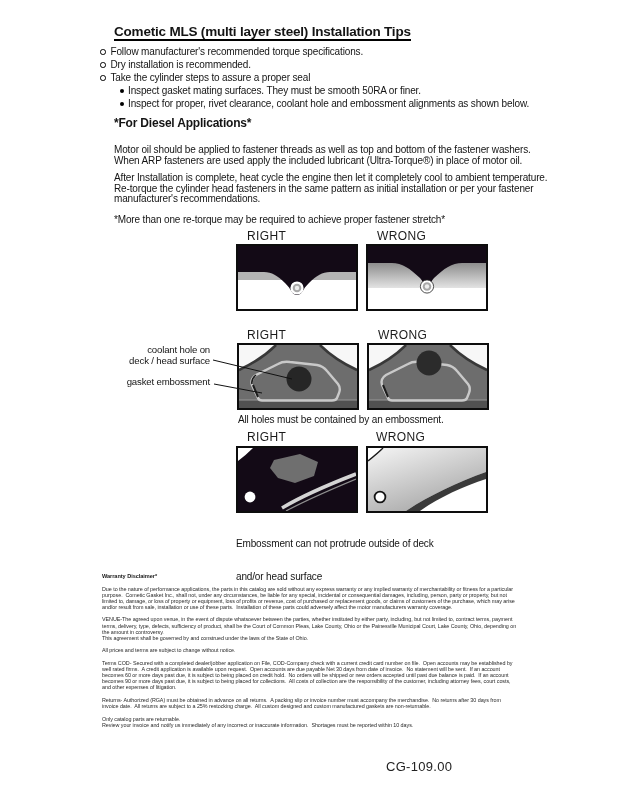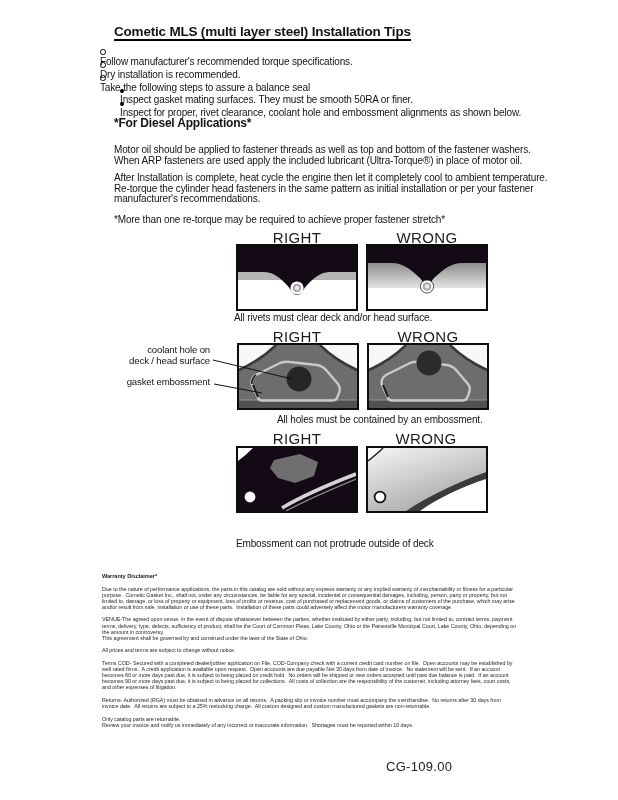--- a/index.html
+++ b/index.html
@@ -3,29 +3,29 @@
 <meta charset="utf-8">
 <style>
   html,body{margin:0;padding:0;background:#fff;}
   .page{position:relative;width:618px;height:800px;background:#ffffff;overflow:hidden;
         font-family:"Liberation Sans", sans-serif;color:#141414;}
   .abs{position:absolute;}
   
   .title{left:114px;top:24px;font-size:13.5px;font-weight:bold;letter-spacing:-0.2px;
          border-bottom:2px solid #000;padding-bottom:0;white-space:nowrap;}
   .tips{left:100px;top:45px;width:450px;font-size:10px;letter-spacing:-0.15px;}
-  .bullet{display:flex;align-items:flex-start;height:13px;line-height:13px;flex-direction:column;}
+  .bullet{display:flex;align-items:flex-start;height:13px;line-height:13px;}
   .bullet .mk{flex:none;width:3.5px;height:3.5px;border:1px solid #000;border-radius:50%;margin:4px 5px 0 0;}
   .sub{margin-left:20px;}
   .sub .mk2{flex:none;width:4px;height:4px;background:#000;border-radius:50%;margin:4.5px 4px 0 0;}
   .dieselh{left:114px;top:116px;font-size:12px;font-weight:bold;letter-spacing:-0.2px;}
   .para{left:114px;width:438px;font-size:10px;line-height:10.6px;letter-spacing:-0.15px;white-space:pre-wrap;margin-top:8px;}
   .p1{top:137px;} .p2{top:165px;} .note{top:207px;}
   
-  .dlabel{width:100px;text-align:center;font-size:15px;letter-spacing:0.4px;color:#1b1b1b;font-weight:500;}
+  .dlabel{width:100px;font-size:12px;letter-spacing:0.4px;color:#1b1b1b;font-weight:500;}
   .dbox{width:118px;height:63px;border:2px solid #0d0d0d;background:#fff;}
   .dbox svg{display:block;width:100%;height:100%;}
   .caption{font-size:10px;letter-spacing:-0.15px;white-space:pre-wrap;color:#141414;}
   .callout{width:114px;text-align:right;font-size:9.6px;line-height:10.5px;letter-spacing:-0.15px;}
   
   .legal{left:102px;top:573px;width:416px;font-size:5.4px;line-height:6.1px;letter-spacing:-0.05px;color:#2a2a2a;}
   .legal h3{margin:0 0 6.5px 0;font-size:5.6px;font-weight:bold;color:#1a1a1a;}
   .legal p{margin:0 0 6.5px 0;white-space:pre-wrap;}
   .legal p.tight{margin:0;}
   .footer-code{left:386px;top:759px;font-size:13px;letter-spacing:0.3px;color:#222;}
@@ -41,21 +41,21 @@
     <div class="bullet">
       <span class="mk"></span>
       <span>Follow manufacturer's recommended torque specifications.</span>
     </div>
     <div class="bullet">
       <span class="mk"></span>
       <span>Dry installation is recommended.</span>
     </div>
     <div class="bullet">
       <span class="mk"></span>
-      <span>Take the following steps to assure a balance seal</span>
+      <span>Take the cylinder steps to assure a proper seal</span>
     </div>
     <div class="bullet sub">
       <span class="mk2"></span>
       <span>Inspect gasket mating surfaces.  They must be smooth 50RA or finer.</span>
     </div>
     <div class="bullet sub">
       <span class="mk2"></span>
       <span>Inspect for proper, rivet clearance, coolant hole and embossment alignments as shown below.</span>
     </div>
   </div>
@@ -89,21 +89,20 @@
       </defs>
       <rect width="118" height="63" fill="#ffffff"></rect>
       <rect y="17" width="118" height="25" fill="url(#gradA)"></rect>
       <rect y="42" width="118" height="21" fill="#ffffff"></rect>
       <path d="M0,0 H118 V17 H94 C84,17 76,22.5 66,32 C60.5,38 62,46.5 59,46.5 C56,46.5 57.5,38 52,32 C42,22.5 34,17 24,17 H0 Z" fill="#130a16"></path>
       <circle cx="59" cy="40.5" r="6.6" fill="#ffffff" stroke="#222" stroke-width="0.8"></circle>
       <circle cx="59" cy="40.5" r="4.3" fill="#a8a8a8"></circle>
       <circle cx="59" cy="40.5" r="2.2" fill="#ededed"></circle>
     </svg>
   </div>
-  <div class="abs caption" style="left:234px;top:312px;">All rivets must clear deck and/or head surface.</div>
 
   <div class="abs dlabel" style="left:247px;top:328px;">RIGHT</div>
   <div class="abs dlabel" style="left:378px;top:328px;">WRONG</div>
 
   <div class="abs callout" style="left:96px;top:345px;">
     <div>coolant hole on</div>
     <div>deck / head surface</div>
   </div>
   <div class="abs callout" style="left:96px;top:377px;">gasket embossment</div>
 
@@ -135,21 +134,21 @@
       <path d="M14,40 L19,52" stroke="#1c1c1c" stroke-width="2" fill="none"></path>
       <circle cx="60" cy="18" r="12.5" fill="#2b2b2b"></circle>
     </svg>
   </div>
 
   <svg class="abs" style="left:115px;top:340px;pointer-events:none;" width="200" height="60">
     <line x1="98" y1="20" x2="177" y2="39" stroke="#111" stroke-width="1"></line>
     <line x1="99" y1="44" x2="147" y2="53" stroke="#111" stroke-width="1"></line>
   </svg>
 
-  <div class="abs caption" style="left:238px;top:414px;margin-left:39px;">All holes must be contained by an embossment.</div>
+  <div class="abs caption" style="left:238px;top:414px;">All holes must be contained by an embossment.</div>
 
   <div class="abs dlabel" style="left:247px;top:430px;">RIGHT</div>
   <div class="abs dlabel" style="left:376px;top:430px;">WRONG</div>
 
   <div class="abs dbox" style="left:236px;top:446px;">
     <svg viewBox="0 0 118 63" preserveAspectRatio="none">
       <rect width="118" height="63" fill="#ffffff"></rect>
       <path d="M15,0 H118 V63 H0 V13 C5,9 10,5 15,0 Z" fill="#130a16"></path>
       <path d="M118,26 C92,36 64,48 44,60" fill="none" stroke="#d4d4d4" stroke-width="3.5"></path>
       <path d="M118,31 C94,41 68,52 48,63" fill="none" stroke="#8f8f8f" stroke-width="1.2"></path>
@@ -167,20 +166,21 @@
       </defs>
       <rect width="118" height="63" fill="#ffffff"></rect>
       <path d="M15,0 H118 V24 C90,34 60,48 38,63 L0,63 V13 C5,9 10,5 15,0 Z" fill="url(#gradB)"></path>
       <path d="M15,0 C10,5 5,9 0,13" fill="none" stroke="#1a1a1a" stroke-width="1.4"></path>
       <path d="M118,24 C90,34 60,48 38,63 L52,63 C70,50 96,38 118,31 Z" fill="#3a3a3a"></path>
       <circle cx="12" cy="49" r="5.4" fill="#ffffff" stroke="#141414" stroke-width="1.8"></circle>
     </svg>
   </div>
   <div class="abs caption" style="left:236px;top:516px;">
     <div>Embossment can not protrude outside of deck</div>
+    <div>and/or head surface</div>
   </div>
 
   <div class="abs legal">
     <h3>Warranty Disclaimer*</h3>
     <p>Due to the nature of performance applications, the parts in this catalog are sold without any express warranty or any implied warranty of merchantability or fitness for a particular purpose.  Cometic Gasket Inc., shall not, under any circumstances, be liable for any special, incidental or consequential damages, including, person, party or property, but not limited to, damage, or loss of property or equipment, loss of profits or revenue, cost of purchased or replacement goods, or claims of customers of the purchase, which may arise and/or result from sale, installation or use of these parts.  Installation of these parts could adversely affect the motor manufacturers warranty coverage.</p>
     <p class="tight">VENUE-The agreed upon venue, in the event of dispute whatsoever between the parties, whether instituted by either party, including, but not limited to, contract terms, payment terms, delivery, type, defects, sufficiency of product, shall be the Court of Common Pleas, Lake County, Ohio or the Painesville Municipal Court, Lake County, Ohio, depending on the amount in controversy.</p>
     <p>This agreement shall be governed by and construed under the laws of the State of Ohio.</p>
     <p>All prices and terms are subject to change without notice.</p>
     <p>Terms COD- Secured with a completed dealer/jobber application on File, COD-Company check with a current credit card number on file.  Open accounts may be established by well rated firms.  A credit application is available upon request.  Open accounts are due payable Net 30 days from date of invoice.  No statement will be sent.  If an account becomes 60 or more days past due, it is subject to being placed on credit hold.  No orders will be shipped or new orders accepted until past due balance is paid.  If an account becomes 90 or more days past due, it is subject to being placed for collections.  All costs of collection are the responsibility of the customer, including attorney fees, court costs, and other expenses of litigation.</p>
     <p>Returns- Authorized (RGA) must be obtained in advance on all returns.  A packing slip or invoice number must accompany the merchandise.  No returns after 30 days from invoice date.  All returns are subject to a 25% restocking charge.  All custom designed and custom manufactured gaskets are non-returnable.</p>

